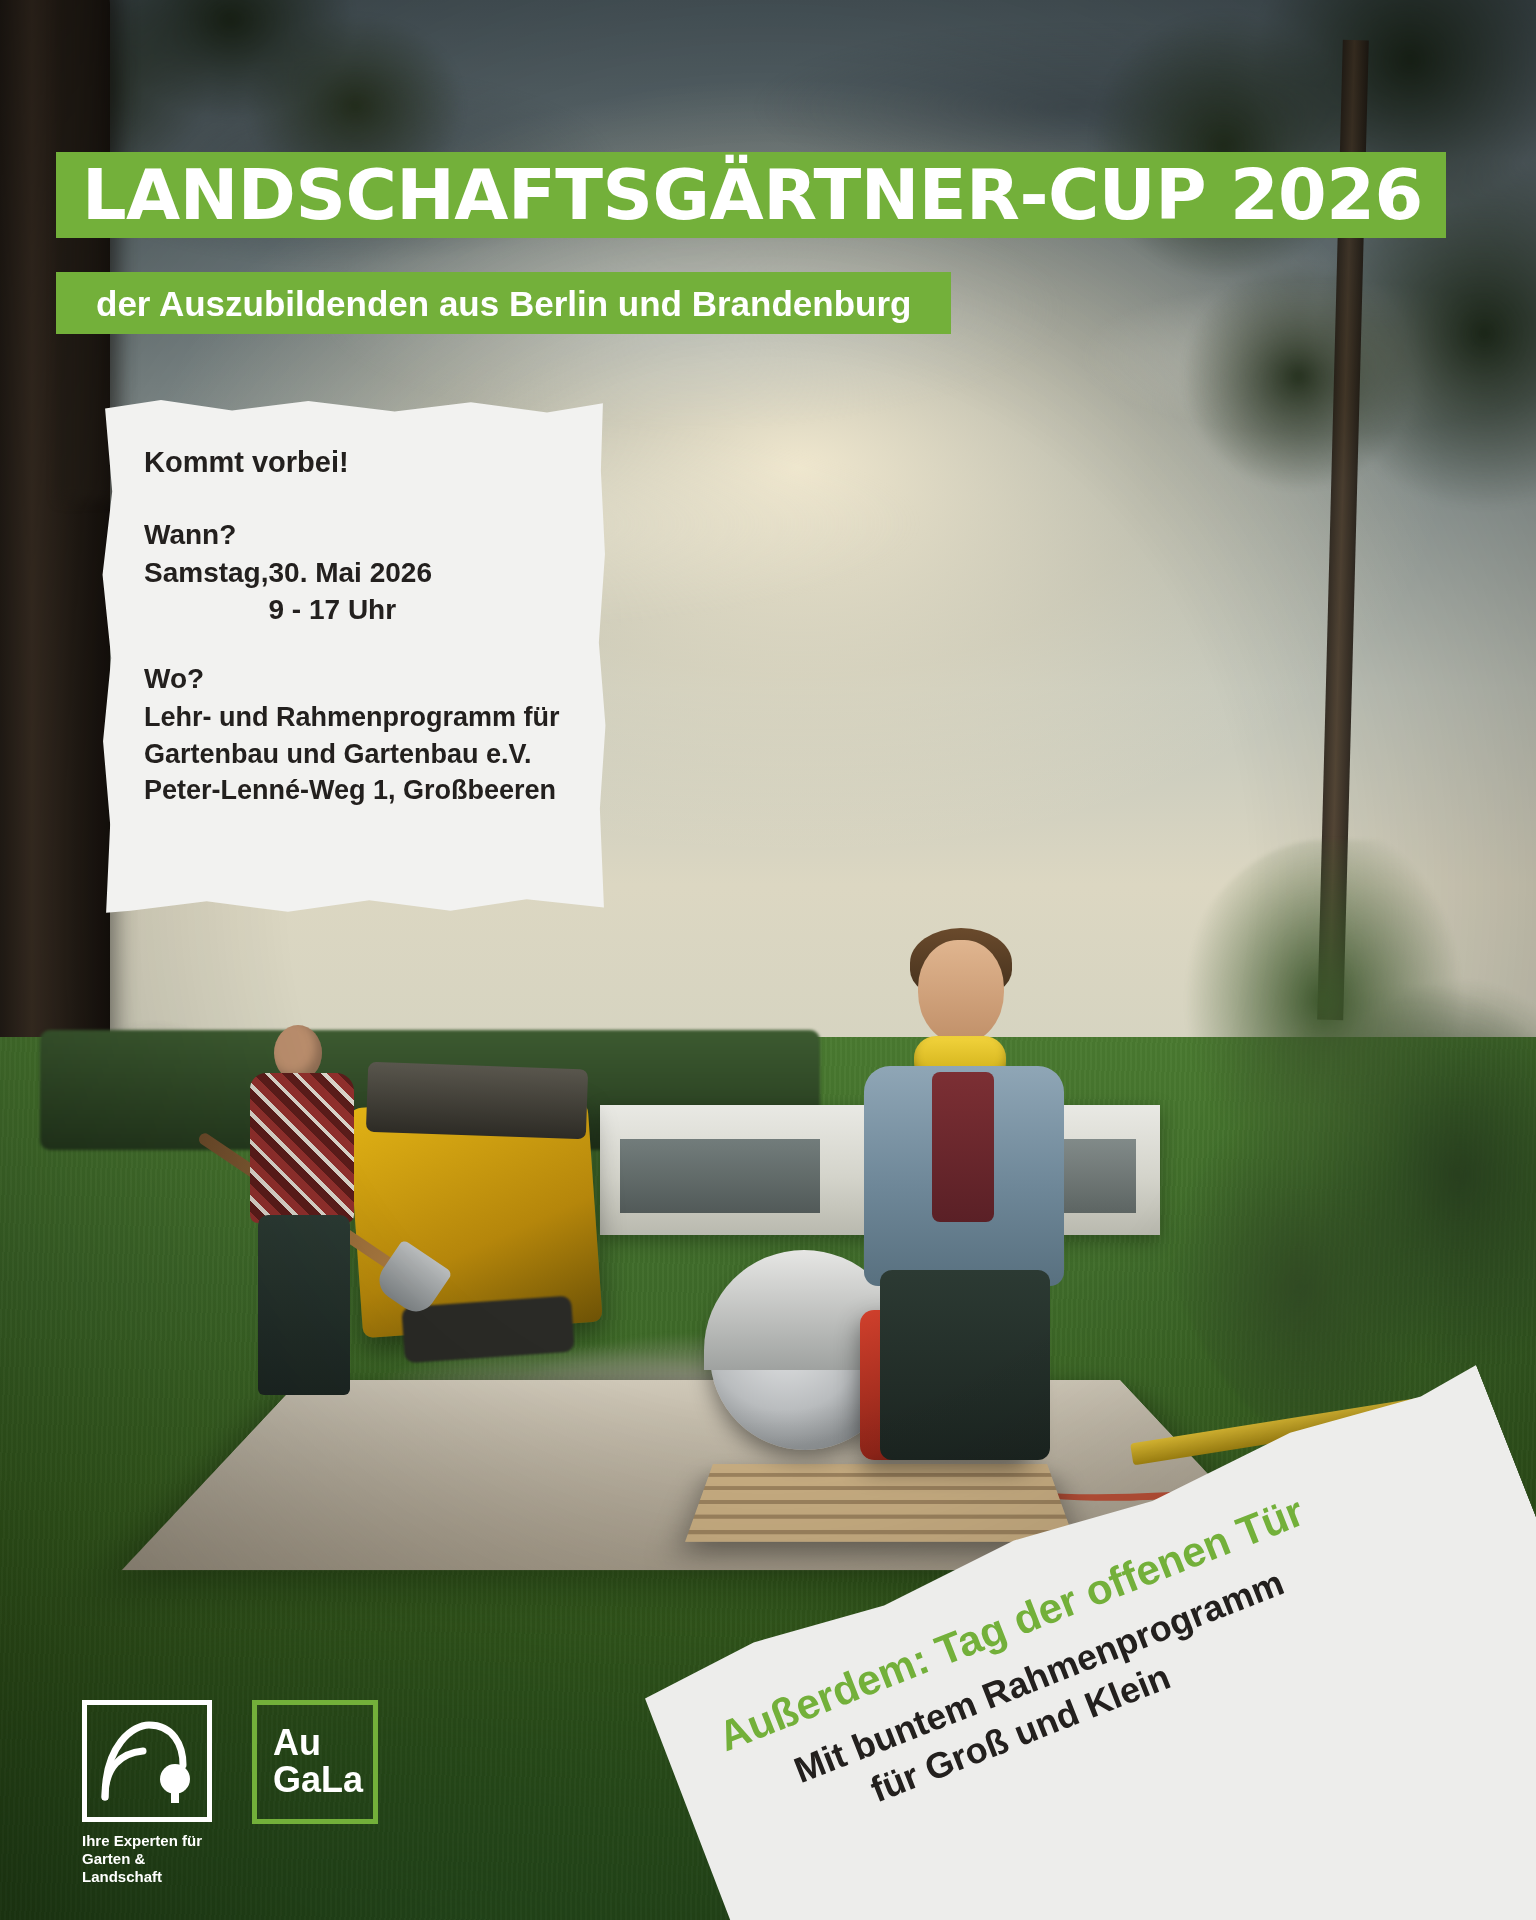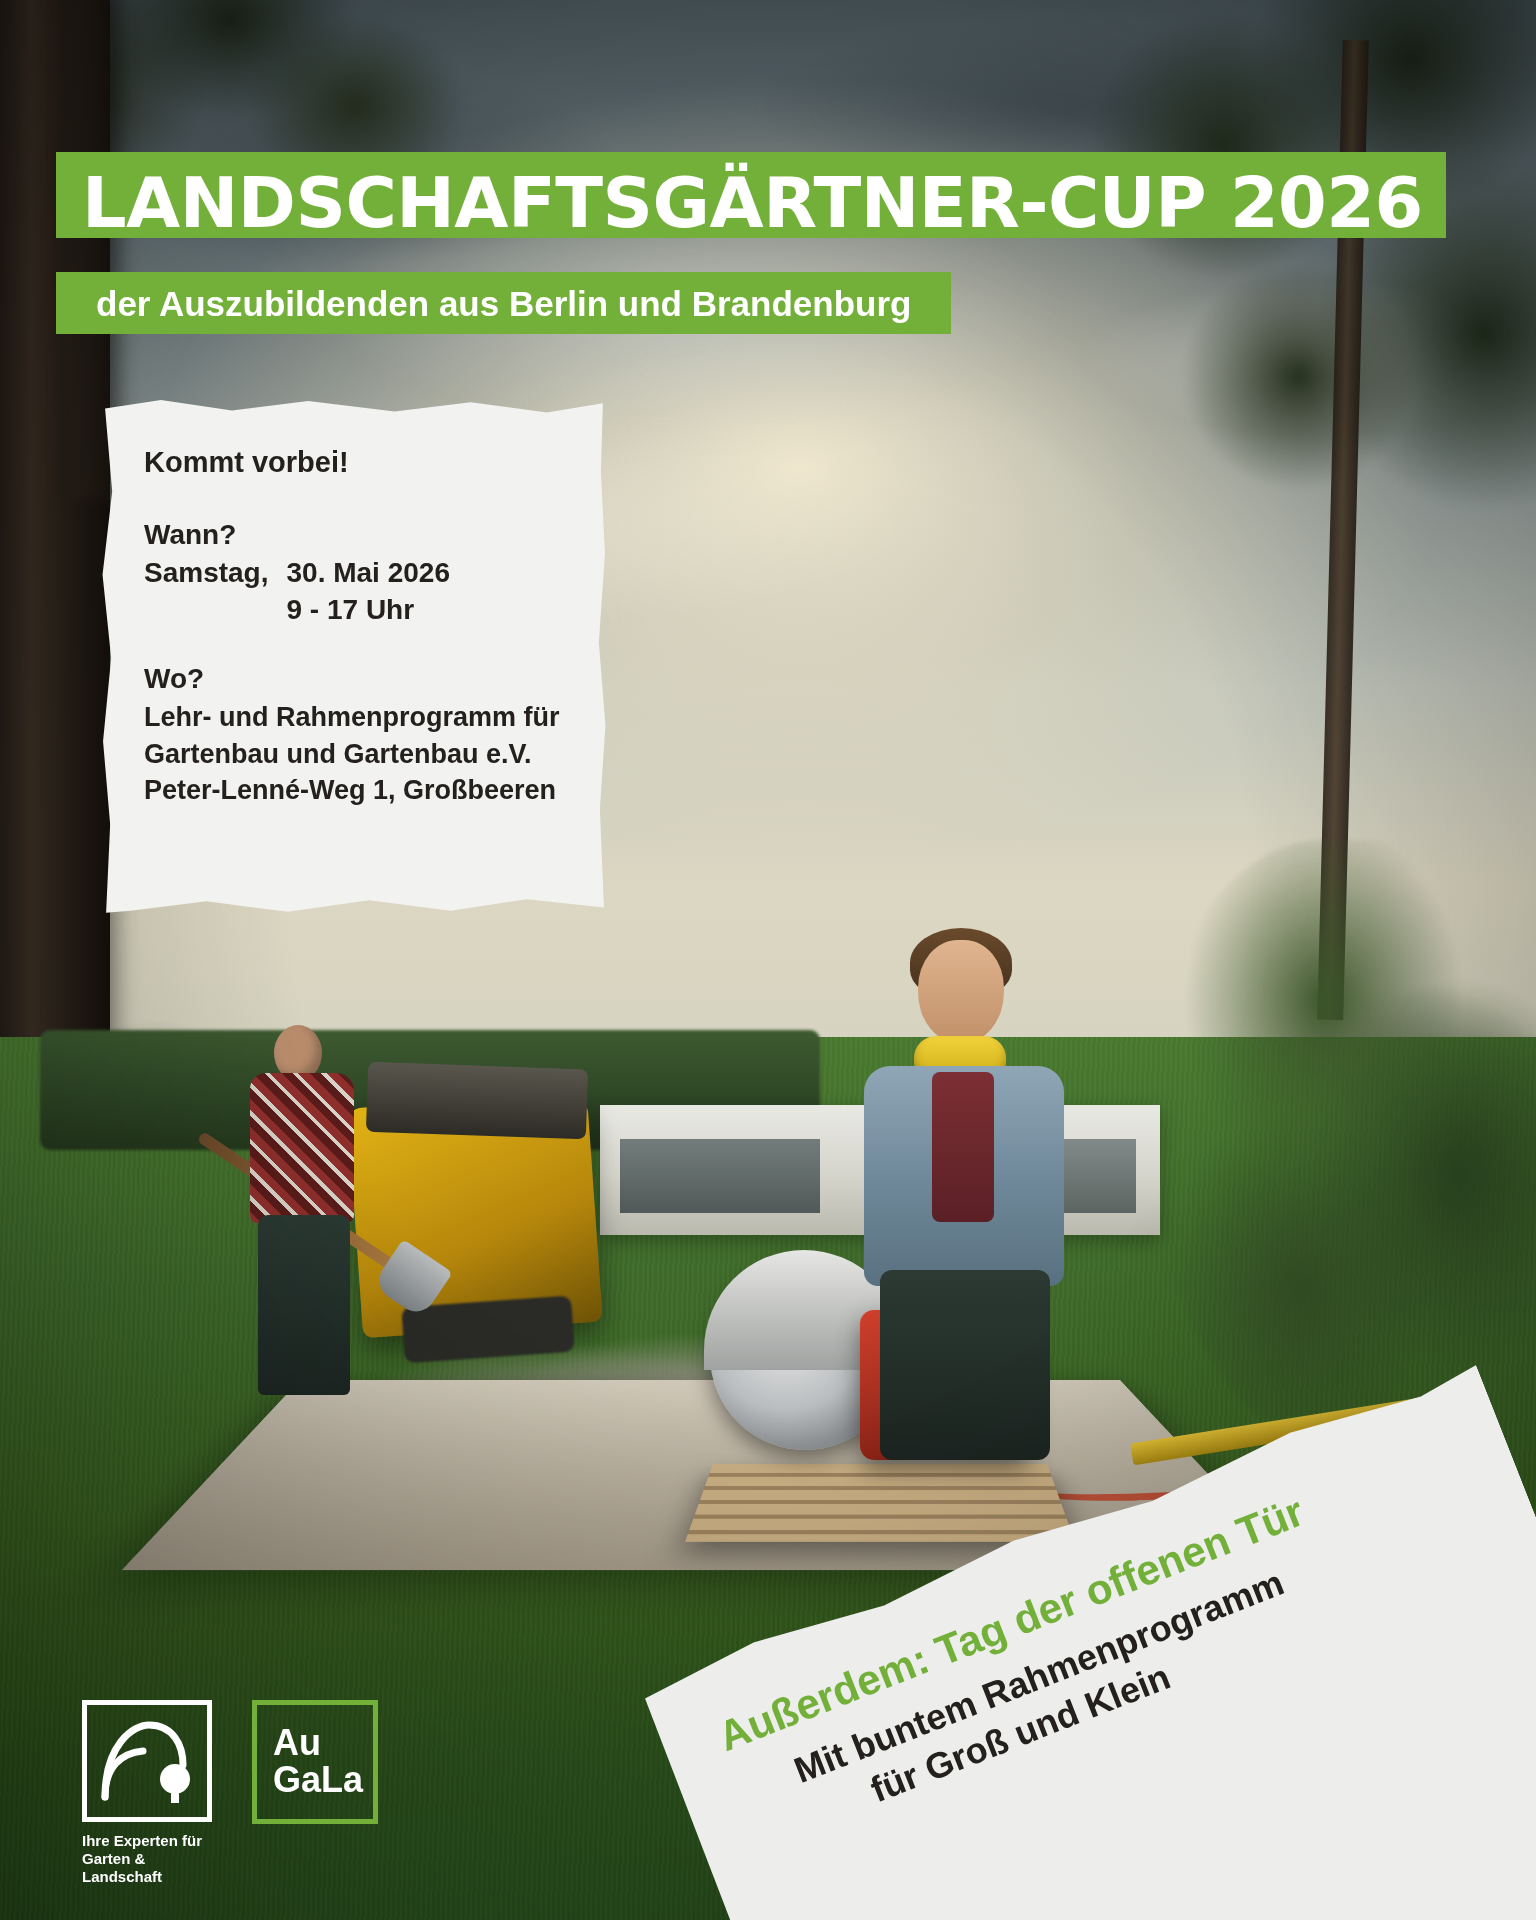--- a/index.html
+++ b/index.html
@@ -358,21 +358,21 @@
     pointer-events: none;
   }
 
   
   .title-bar {
     position: absolute;
     left: 56px; top: 152px;
     width: 1390px; height: 86px;
     background: #73b03a;
     display: flex;
-    align-items: flex-end;
+    align-items: center;
   }
   .title-bar h1 {
     margin: 0;
     padding: 0 26px;
     color: #ffffff;
     font-size: 70px;
     line-height: 1;
     font-weight: 800;
     letter-spacing: -0.5px;
     white-space: nowrap;
@@ -421,21 +421,20 @@
     margin: 0 0 40px 0;
   }
   .note-label {
     font-size: 28px;
     font-weight: 800;
     color: #23201e;
     margin: 0 0 4px 0;
   }
   .note-row {
     display: flex;
-    gap: 18px;
     font-size: 28px;
     font-weight: 700;
     color: #23201e;
     line-height: 1.32;
   }
   .note-row .col-a { white-space: nowrap; }
   .note-row .col-b { white-space: nowrap; }
   .note-gap { height: 34px; }
   .note-line {
     font-size: 27px;

